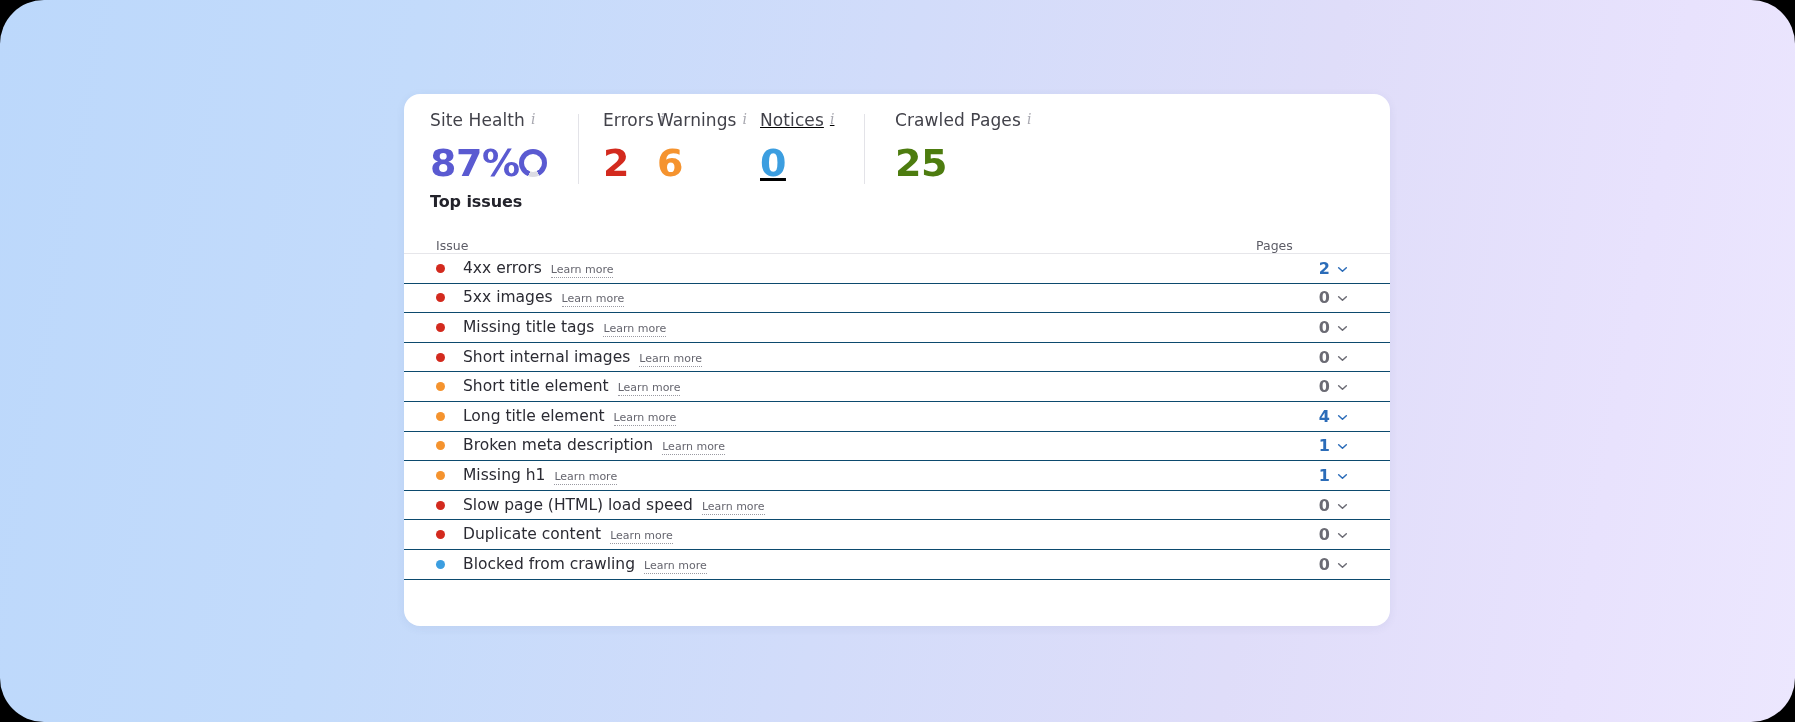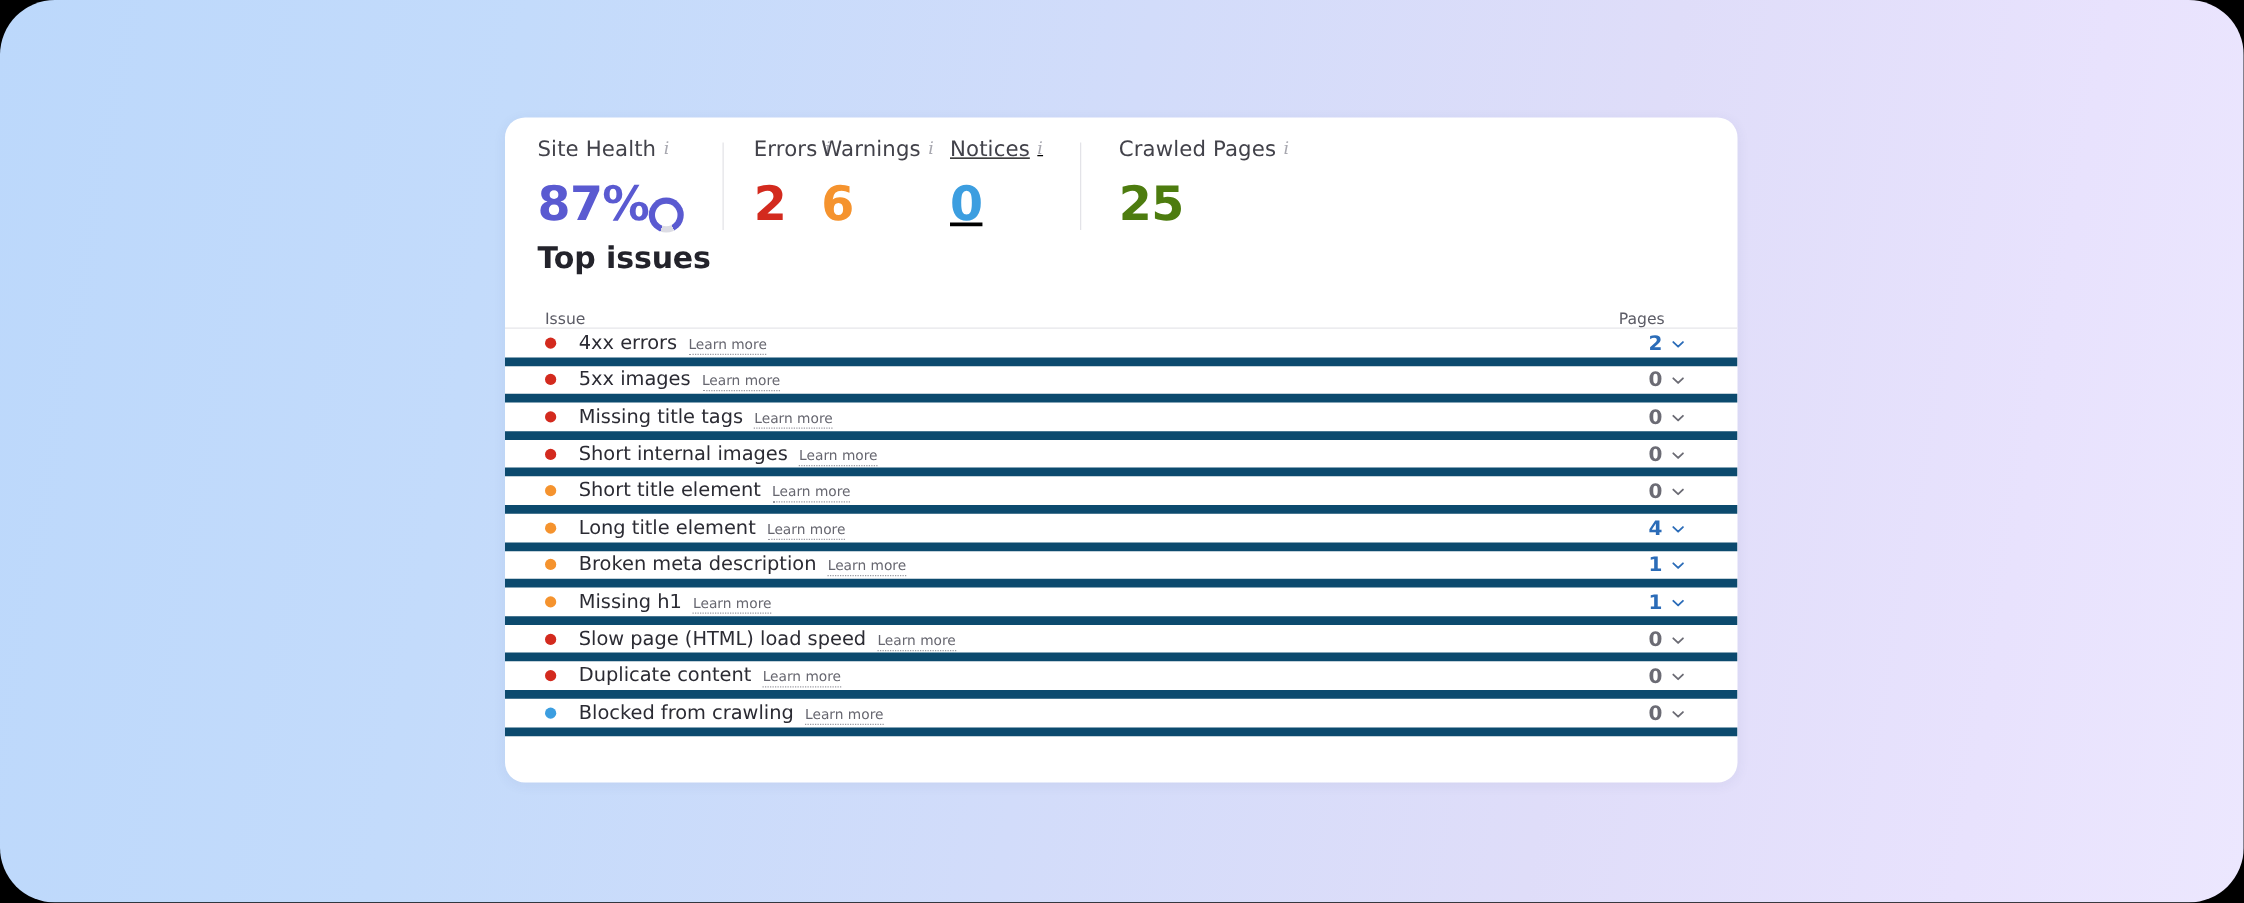--- a/index.html
+++ b/index.html
@@ -76,21 +76,21 @@
     top: -1px;
   }
 
   .stat-value {
     font-size: 38px;
     font-weight: 700;
     line-height: 46px;
     margin-top: 10px;
     letter-spacing: -.5px;
     display: flex;
-    align-items: flex-end;
+    align-items: center;
   }
 
   
   .stat-health  { width: 148px; }
   .stat-errors  { width: 78px;  padding-left: 24px; }
   .stat-warnings{ width: 103px; }
   .stat-notices { width: 100px; text-decoration: underline; }
   .stat-crawled { padding-left: 30px; }
 
   .vdiv {
@@ -115,50 +115,50 @@
     content: "";
     position: absolute;
     left: 5px; top: 5px;
     width: 18px; height: 18px;
     border-radius: 50%;
     background: #fff;
   }
 
   
   .issues-title {
-    font-size: 24px;
+    font-size: 16px;
     font-weight: 700;
     color: #23232b;
     padding: 0 0 0 26px;
     margin-top: 2px;
     letter-spacing: -.1px;
   }
 
   .table-head {
     display: flex;
     align-items: flex-end;
-    padding: 0 19px 0 32px;
+    padding: 0 58px 0 32px;
     height: 32px;
     margin-top: 10px;
   }
   .th {
     font-size: 12.5px;
     color: #5c5c66;
   }
   .th-issue { flex: 1; }
   .th-pages { width: 76px; padding-right: 2px; }
 
   .rows { border-top: 1px solid #e6e6ea; }
 
   .row {
     display: flex;
     align-items: center;
     height: 29.6px;
     padding: 0 42px 0 32px;
-    border-bottom: 7px solid #0c4a6e;
+    border-bottom: 1px solid #0c4a6e;
     cursor: pointer;
   }
 
   .dot {
     width: 9px; height: 9px;
     border-radius: 50%;
     flex: none;
     margin-right: 18px;
   }
   .dot.error   { background: #d32a1e; }

